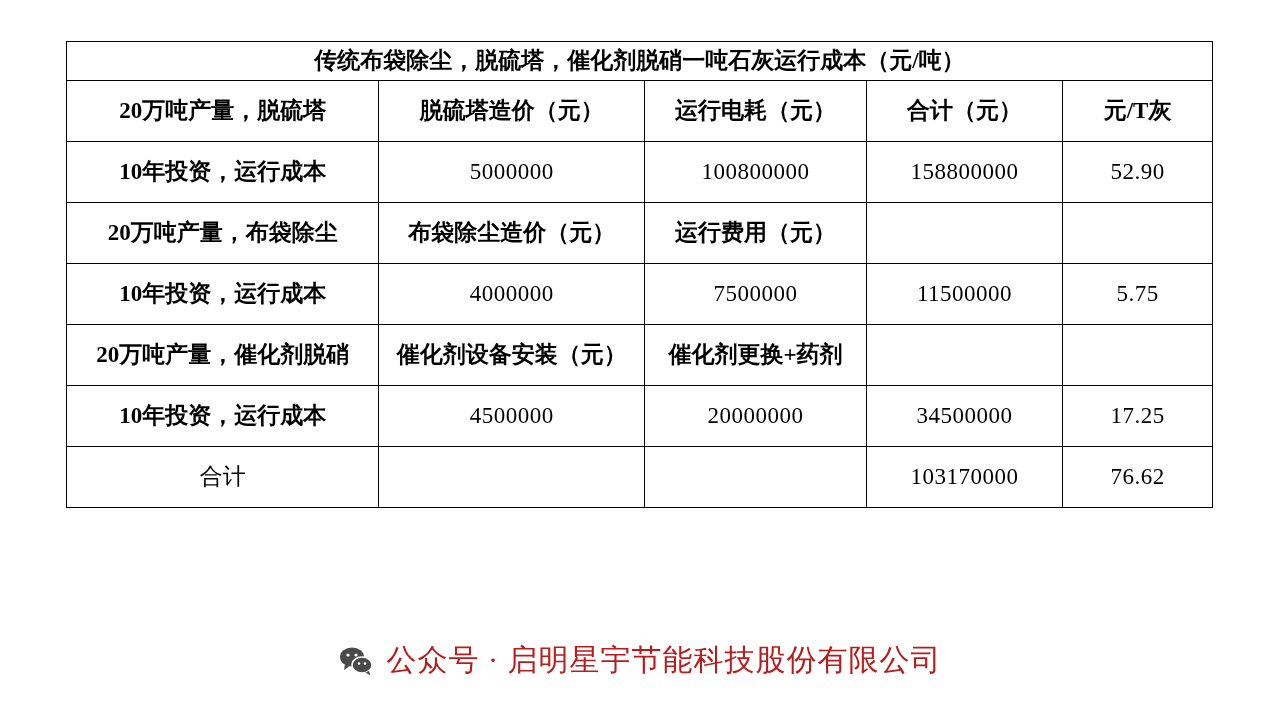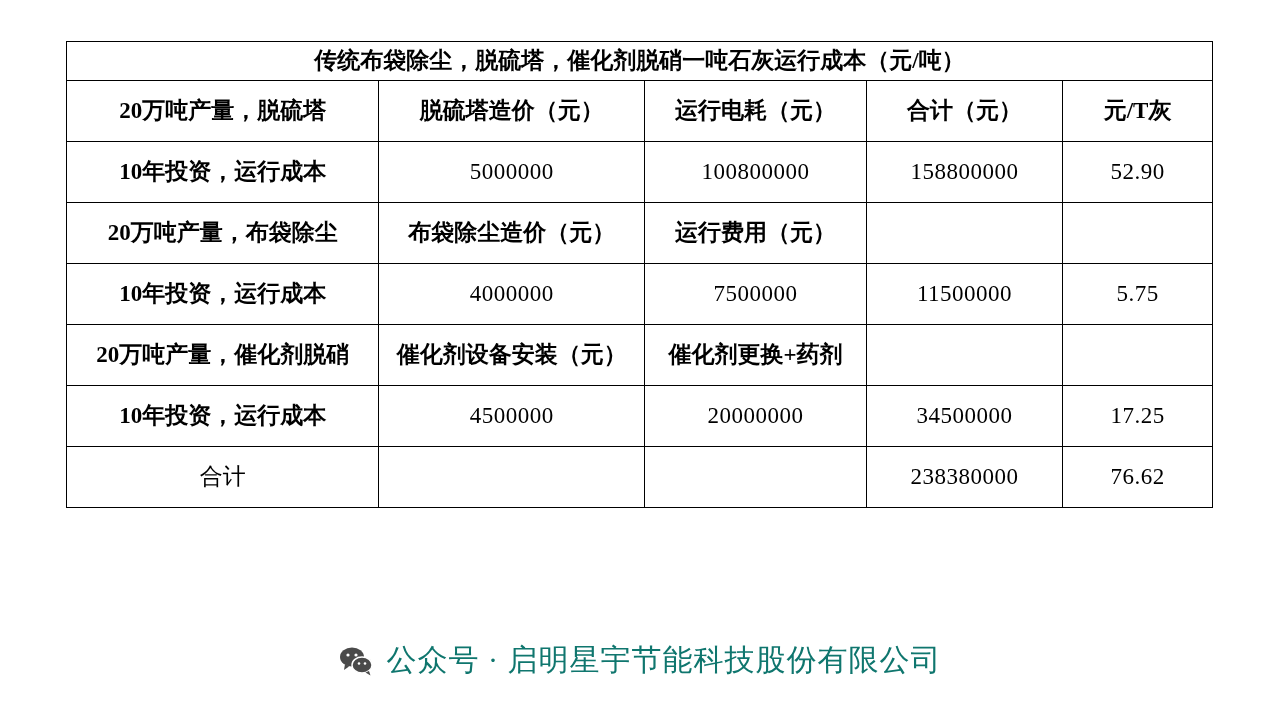--- a/index.html
+++ b/index.html
@@ -77,21 +77,21 @@
     gap: 14px;
   }
   .wechat-icon {
     width: 34px;
     height: 30px;
     display: inline-block;
     position: relative;
   }
   .wechat-text {
     font-size: 30px;
-    color: #0f766e;
+    color: #b91c1c;
     font-family: "Liberation Serif", "DejaVu Serif", serif;
     letter-spacing: 1px;
   }
 </style>
 </head>
 <body>
 
 <div class="page">
 
   <div class="table-wrap">
@@ -154,21 +154,21 @@
           <td class="num">20000000</td>
           <td class="num">34500000</td>
           <td class="num">17.25</td>
         </tr>
 
 
         <tr class="rowtall">
           <td>合计</td>
           <td class="num"></td>
           <td class="num"></td>
-          <td class="num">238380000</td>
+          <td class="num">103170000</td>
           <td class="num">76.62</td>
         </tr>
 
       </tbody>
     </table>
   </div>
 
   <div class="wechat-bar">
     <span class="wechat-icon">
       <svg width="34" height="30" viewBox="0 0 34 30" xmlns="http://www.w3.org/2000/svg">

